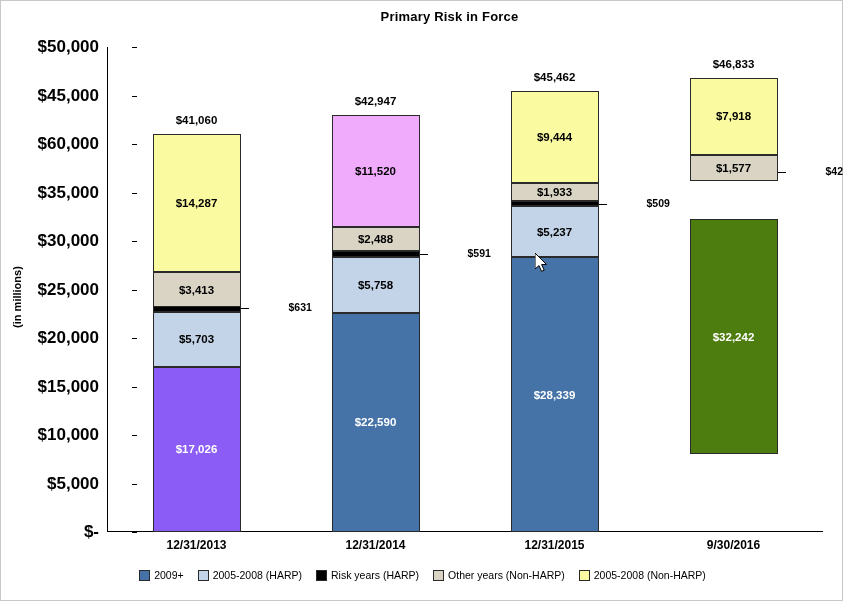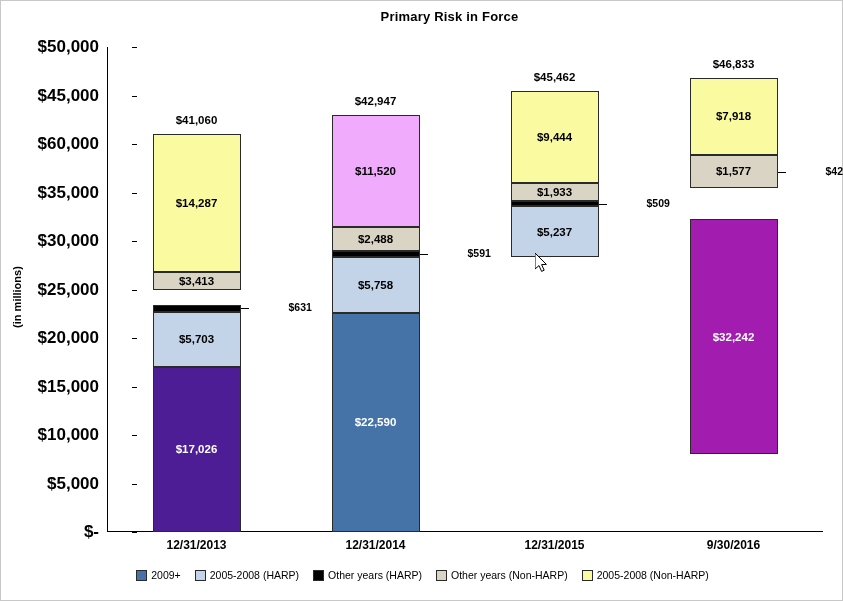--- a/index.html
+++ b/index.html
@@ -206,30 +206,30 @@
       <div class="ytick-mark" style="top: 95px;"></div>
       <div class="ytick-label" style="top: 46px;">$50,000</div>
       <div class="ytick-mark" style="top: 46px;"></div>
     </div>
 
   <div id="axis-line-y"></div>
   <div id="axis-line-x"></div>
 
   <div id="plot">
       <div class="bar" style="left: 45.5px; top: 0px; height: 485px;">
-        <div class="seg" style="top: 319.848px; height: 165.152px; background: #4c1d95;">
+        <div class="seg" style="top: 319.848px; height: 165.152px; background: #8b5cf6;">
           <span class="seg-label" style="color: rgb(255, 255, 255);">$17,026</span>
         </div>
         <div class="seg" style="top: 264.529px; height: 55.3191px; background: rgb(195, 211, 232);">
           <span class="seg-label" style="color: rgb(0, 0, 0);">$5,703</span>
         </div>
         <div class="seg" style="top: 258.408px; height: 6.1207px; background: rgb(0, 0, 0);"></div>
         <div class="callout-line" style="top: 261.468px;"></div>
         <div class="seg-callout" style="top: 254.468px;">$631</div>
-        <div class="seg" style="top: 225.302px; height: 18px; background: rgb(217, 212, 195);">
+        <div class="seg" style="top: 225.302px; height: 35px; background: rgb(217, 212, 195);">
           <span class="seg-label" style="color: rgb(0, 0, 0);">$3,413</span>
         </div>
         <div class="seg" style="top: 86.718px; height: 138.584px; background: rgb(250, 250, 160);">
           <span class="seg-label" style="color: rgb(0, 0, 0);">$14,287</span>
         </div>
         <div class="bar-total" style="top: 66.718px;">$41,060</div>
       </div>
       <div class="bar" style="left: 224.5px; top: 0px; height: 485px;">
         <div class="seg" style="top: 265.877px; height: 219.123px; background: rgb(69, 115, 167);">
           <span class="seg-label" style="color: rgb(255, 255, 255);">$22,590</span>
@@ -242,42 +242,45 @@
         <div class="seg-callout" style="top: 200.158px;">$591</div>
         <div class="seg" style="top: 180.158px; height: 24.1336px; background: rgb(217, 212, 195);">
           <span class="seg-label" style="color: rgb(0, 0, 0);">$2,488</span>
         </div>
         <div class="seg" style="top: 68px; height: 111.744px; background: #f0abfc;">
           <span class="seg-label" style="color: rgb(0, 0, 0);">$11,520</span>
         </div>
         <div class="bar-total" style="top: 48.4141px;">$42,947</div>
       </div>
       <div class="bar" style="left: 403.5px; top: 0px; height: 485px;">
+        <div class="seg" style="top: 210.112px; height: 274.888px; background: rgb(69, 115, 167);">
+          <span class="seg-label" style="color: rgb(255, 255, 255);">$28,339</span>
+        </div>
         <div class="seg" style="top: 159.313px; height: 50.7989px; background: rgb(195, 211, 232);">
           <span class="seg-label" style="color: rgb(0, 0, 0);">$5,237</span>
         </div>
         <div class="seg" style="top: 154.375px; height: 4.9373px; background: rgb(0, 0, 0);"></div>
         <div class="callout-line" style="top: 156.844px;"></div>
         <div class="seg-callout" style="top: 149.844px;">$509</div>
         <div class="seg" style="top: 135.625px; height: 18.7501px; background: rgb(217, 212, 195);">
           <span class="seg-label" style="color: rgb(0, 0, 0);">$1,933</span>
         </div>
         <div class="seg" style="top: 44.0186px; height: 91.6068px; background: rgb(250, 250, 160);">
           <span class="seg-label" style="color: rgb(0, 0, 0);">$9,444</span>
         </div>
         <div class="bar-total" style="top: 24.0186px;">$45,462</div>
       </div>
       <div class="bar" style="left: 582.5px; top: 0px; height: 485px;">
-        <div class="seg" style="top: 172.253px; height: 235px; background: #a21caf;">
+        <div class="seg" style="top: 172.253px; height: 235px; background: #4d7c0f;">
           <span class="seg-label" style="color: rgb(255, 255, 255);">$32,242</span>
         </div>
         <div class="seg" style="top: 122.821px; height: 4.1031px; background: rgb(0, 0, 0);"></div>
         <div class="callout-line" style="top: 124.873px;"></div>
         <div class="seg-callout" style="top: 117.873px;">$423</div>
-        <div class="seg" style="top: 107.524px; height: 33px; background: rgb(217, 212, 195);">
+        <div class="seg" style="top: 107.524px; height: 26px; background: rgb(217, 212, 195);">
           <span class="seg-label" style="color: rgb(0, 0, 0);">$1,577</span>
         </div>
         <div class="seg" style="top: 30.7199px; height: 76.8046px; background: rgb(250, 250, 160);">
           <span class="seg-label" style="color: rgb(0, 0, 0);">$7,918</span>
         </div>
         <div class="bar-total" style="top: 10.7199px;">$46,833</div>
       </div>
     </div>
 
   <div id="xticks">
@@ -291,21 +294,21 @@
       <div class="legend-item">
         <span class="legend-swatch" style="background: rgb(69, 115, 167);"></span>
         <span class="legend-text">2009+</span>
       </div>
       <div class="legend-item">
         <span class="legend-swatch" style="background: rgb(195, 211, 232);"></span>
         <span class="legend-text">2005-2008 (HARP)</span>
       </div>
       <div class="legend-item">
         <span class="legend-swatch" style="background: rgb(0, 0, 0);"></span>
-        <span class="legend-text">Other years (HARP)</span>
+        <span class="legend-text">Risk years (HARP)</span>
       </div>
       <div class="legend-item">
         <span class="legend-swatch" style="background: rgb(217, 212, 195);"></span>
         <span class="legend-text">Other years (Non-HARP)</span>
       </div>
       <div class="legend-item">
         <span class="legend-swatch" style="background: rgb(250, 250, 160);"></span>
         <span class="legend-text">2005-2008 (Non-HARP)</span>
       </div>
     </div>

